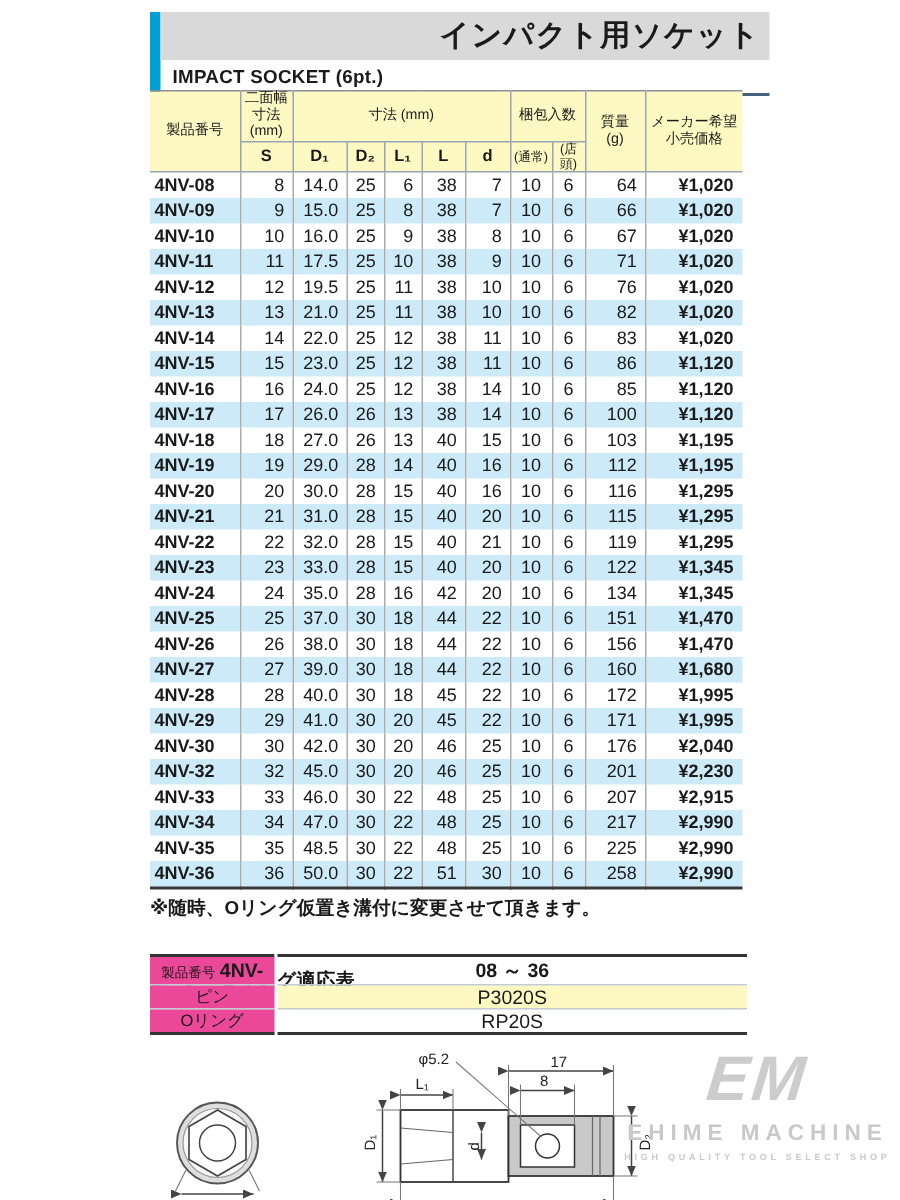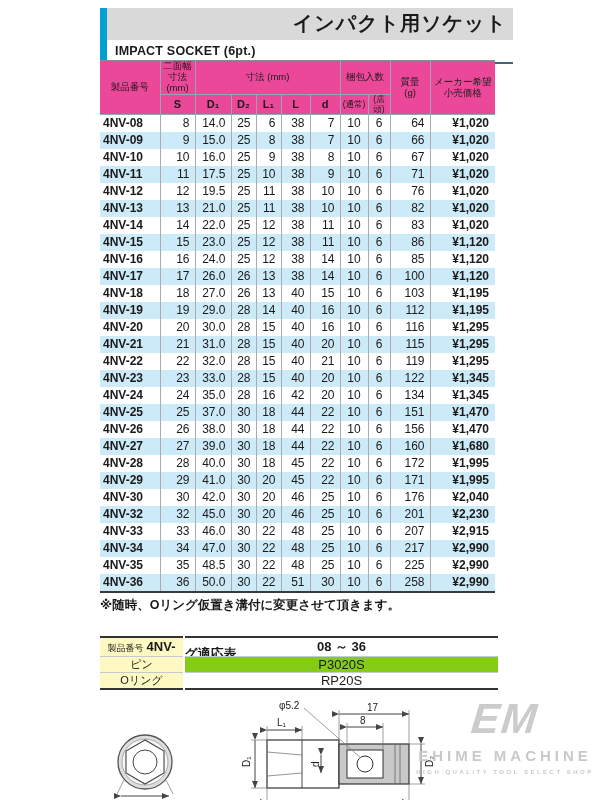--- a/index.html
+++ b/index.html
@@ -10,46 +10,46 @@
   .title-wrap { position:absolute; left:100px; top:8px; width:413px; }
   .title-row { display:flex; }
   .accent-bar { width:7px; background:var(--accent,#00a0d4); align-self:stretch; }
   .title-band { flex:1; background:#d9d9d9; padding:2px 6px 3px 8px; }
   .title-band h1 { font-size:20px; font-weight:700; letter-spacing:1px;text-align:right; }
   .subtitle { font-size:12.5px; font-weight:700; padding:4px 0 4px 8px; letter-spacing:.2px; }
   .top-rule { height:2px; background:#46627f; }
 
   
   table.main { position:absolute; left:100px; top:60px; width:395px; border-collapse:collapse; table-layout:fixed; border-top:1px solid #8b8b8b; border-bottom:2px solid #3a3a3a; }
-  table.main th { background:#ec4899; font-weight:400; border:1px solid #97a5b5; border-top:none; vertical-align:middle; line-height:1.15;margin-left:19px; }
+  table.main th { background:#fef9c3; font-weight:400; border:1px solid #97a5b5; border-top:none; vertical-align:middle; line-height:1.15;margin-left:19px; }
   table.main thead tr.h1 th { font-size:9.5px; white-space:pre-line; }
   table.main thead tr.h2 th { font-size:11px; font-weight:700; height:16px; }
   table.main thead tr.h2 th.tiny { font-size:8.5px; font-weight:400; }
   table.main thead { border-bottom:1px solid #444; }
   table.main td { font-size:12px; height:17px; line-height:17px; border-left:1px solid #ababab; border-right:1px solid #ababab; white-space:nowrap; overflow:hidden; }
   table.main tr.stripe td { background:#cdeaf8; }
   td.c0 { font-weight:700; text-align:left; padding-left:3px; font-size:12.5px; }
   td.c1,td.c2,td.c3,td.c4,td.c5,td.c6,td.c9 { text-align:right; padding-right:5px; }
   td.c7,td.c8 { text-align:center; }
   td.c10 { font-weight:700; text-align:right; padding-right:6px; }
   table.main th:first-child, table.main td:first-child { border-left:none; }
   table.main th:last-child, table.main td:last-child { border-right:none; }
 
   
   .note1 { position:absolute; left:100px; top:597px; font-size:12.5px; font-weight:700; }
   .sec-title { position:absolute; left:100px; top:645px; font-size:13px; font-weight:700; }
   table.pin { position:absolute; left:100px; top:636px; width:398px; border-collapse:collapse; table-layout:fixed; border-top:2px solid #333; border-bottom:2px solid #333; }
   table.pin td { height:16px; font-size:11px; border-bottom:1px solid #c2cad2; }
   table.pin tr:last-child td { border-bottom:none; }
-  table.pin td.lbl { background:#fef9c3; text-align:center; border-right:2px solid #fff; }
+  table.pin td.lbl { background:#ec4899; text-align:center; border-right:2px solid #fff; }
   table.pin td.val { text-align:center; font-size:13px; }
   .lbl-small { font-size:9px; }
   .lbl-bold { font-size:13px; font-weight:700; }
   td.val.bold { font-weight:700; font-size:13px; }
-  td.val.stripe { background:#84cc16; }
+  td.val.stripe { background:#fef9c3; }
   .note2 { position:absolute; left:100px; top:688px; font-size:11.5px; font-weight:700; }
 
   
   .diagram { position:absolute; left:97px; top:700px; }
   .diagram text { font-size:10px; fill:#222; font-family:"Liberation Sans","DejaVu Sans",sans-serif; }
   .dimline { stroke:#444; stroke-width:1; }
   .thin { stroke:#777; stroke-width:0.7; }
   .part { stroke:#333; stroke-width:1.2; fill:#fff; }
   .gray { fill:#c9c9c9; }
 

